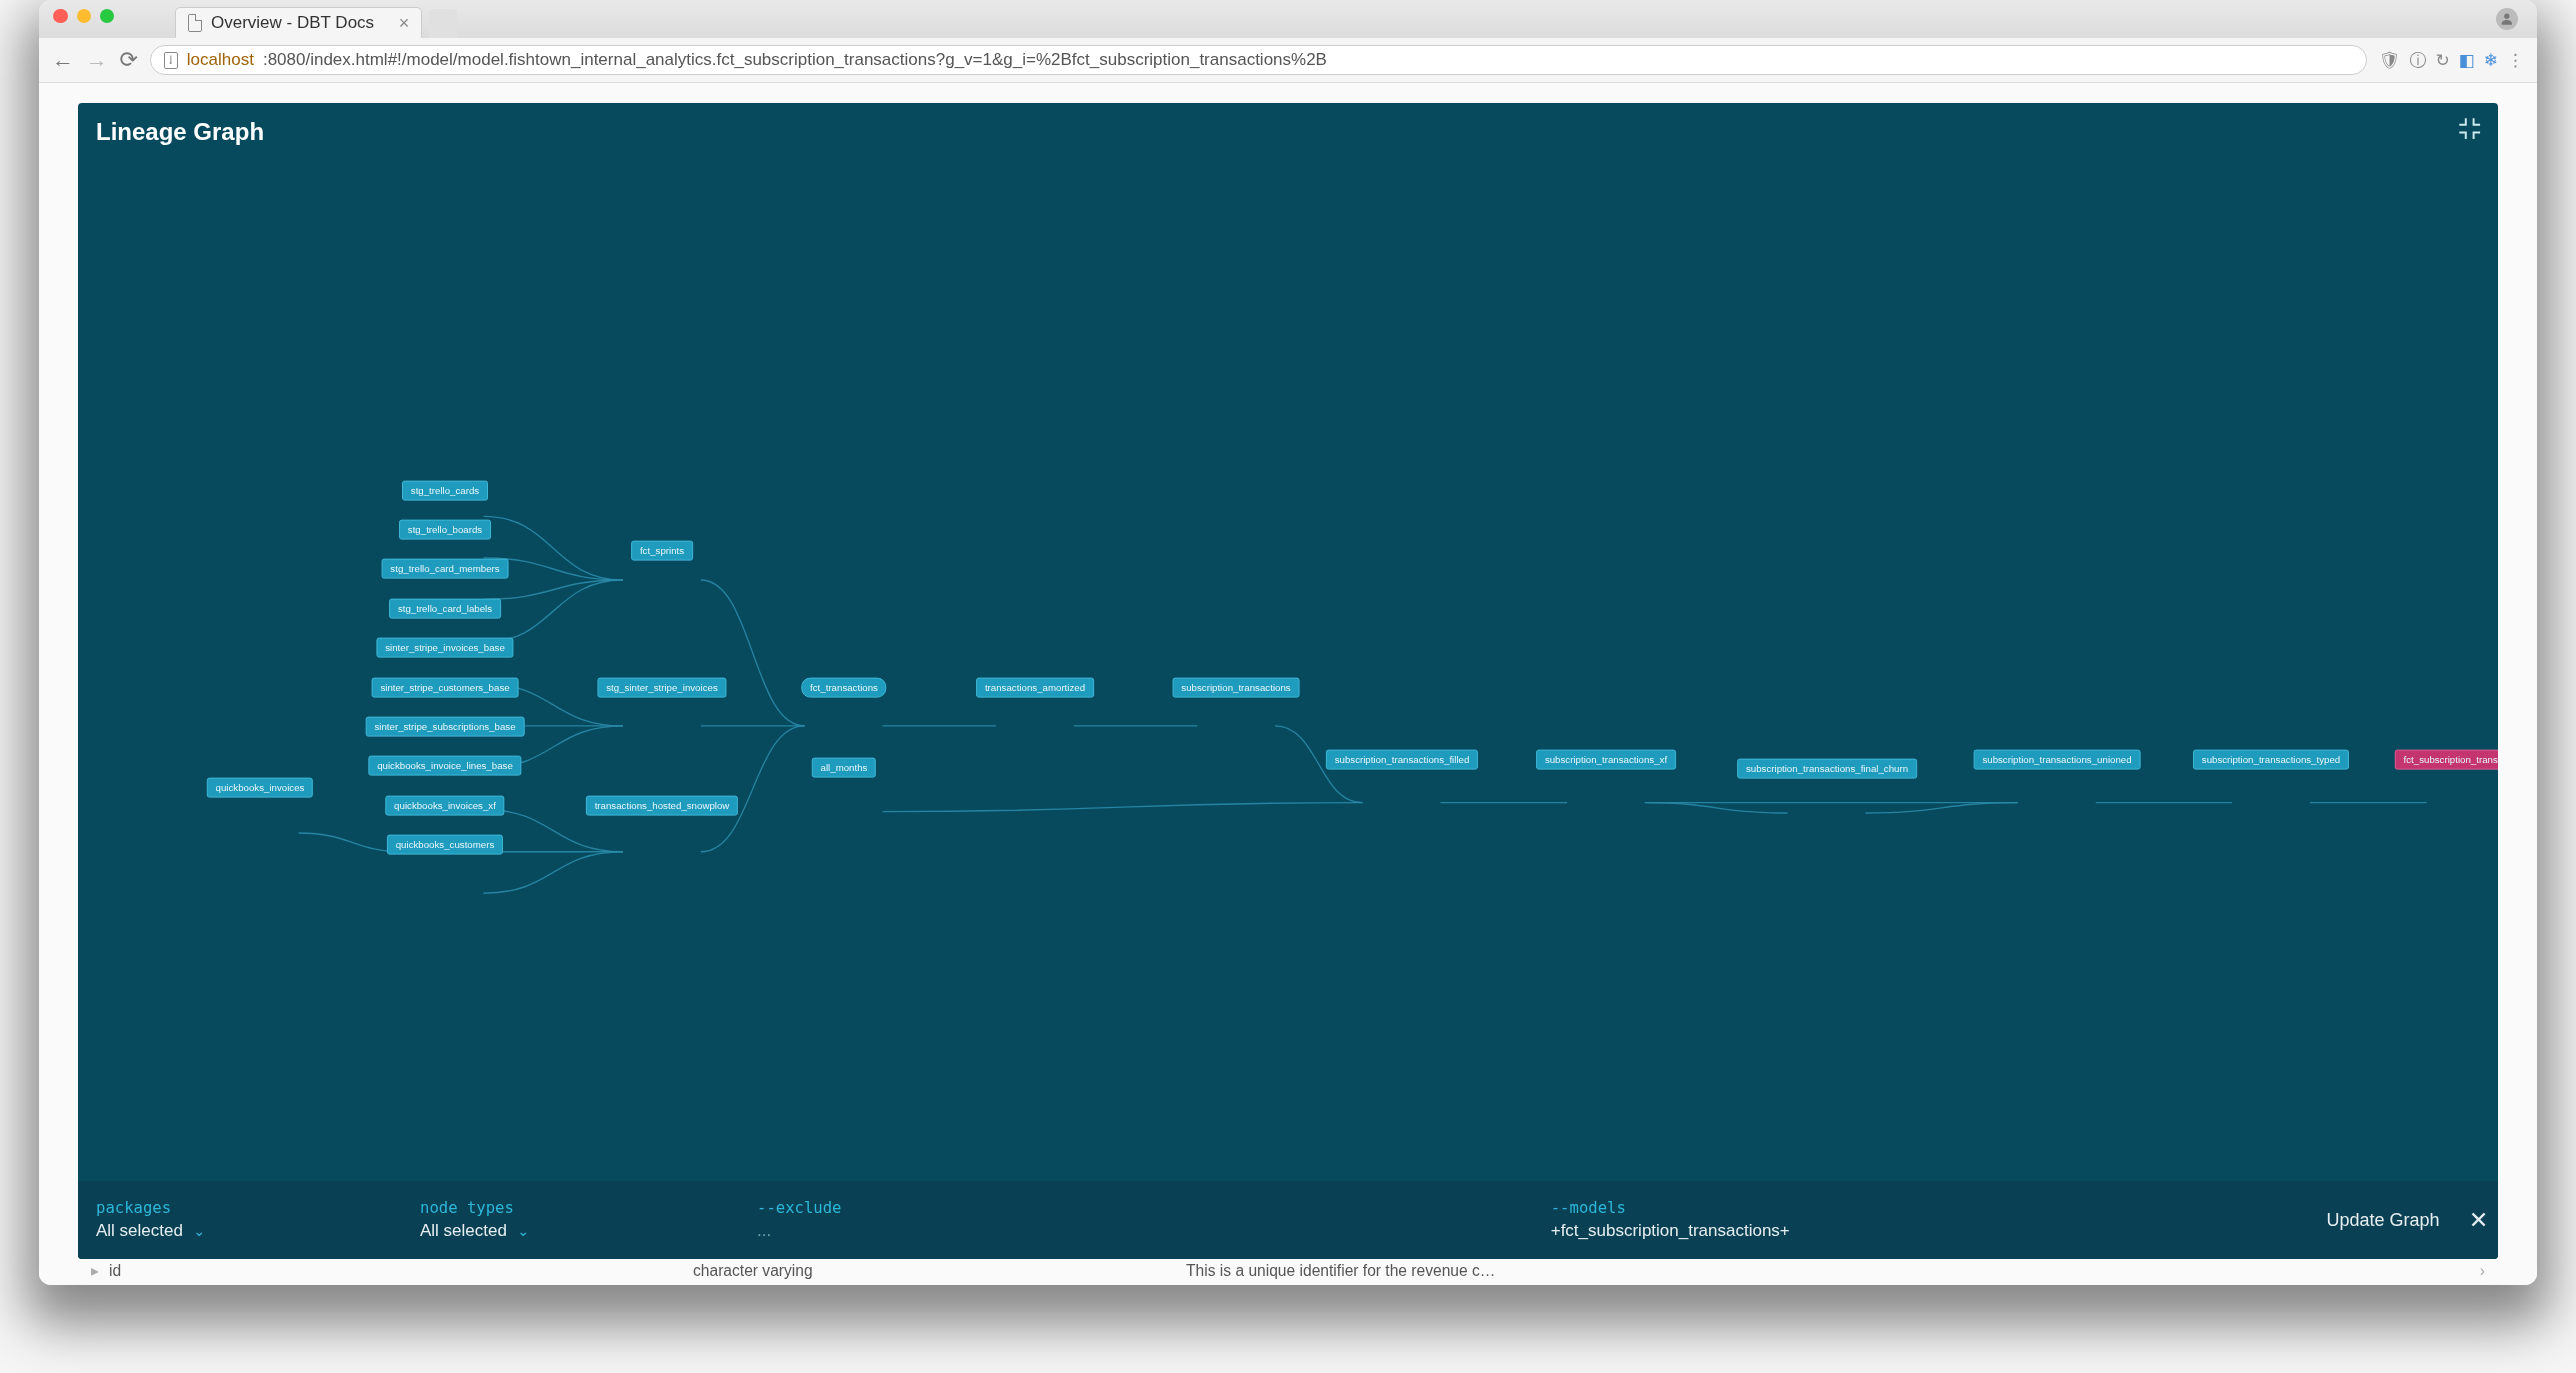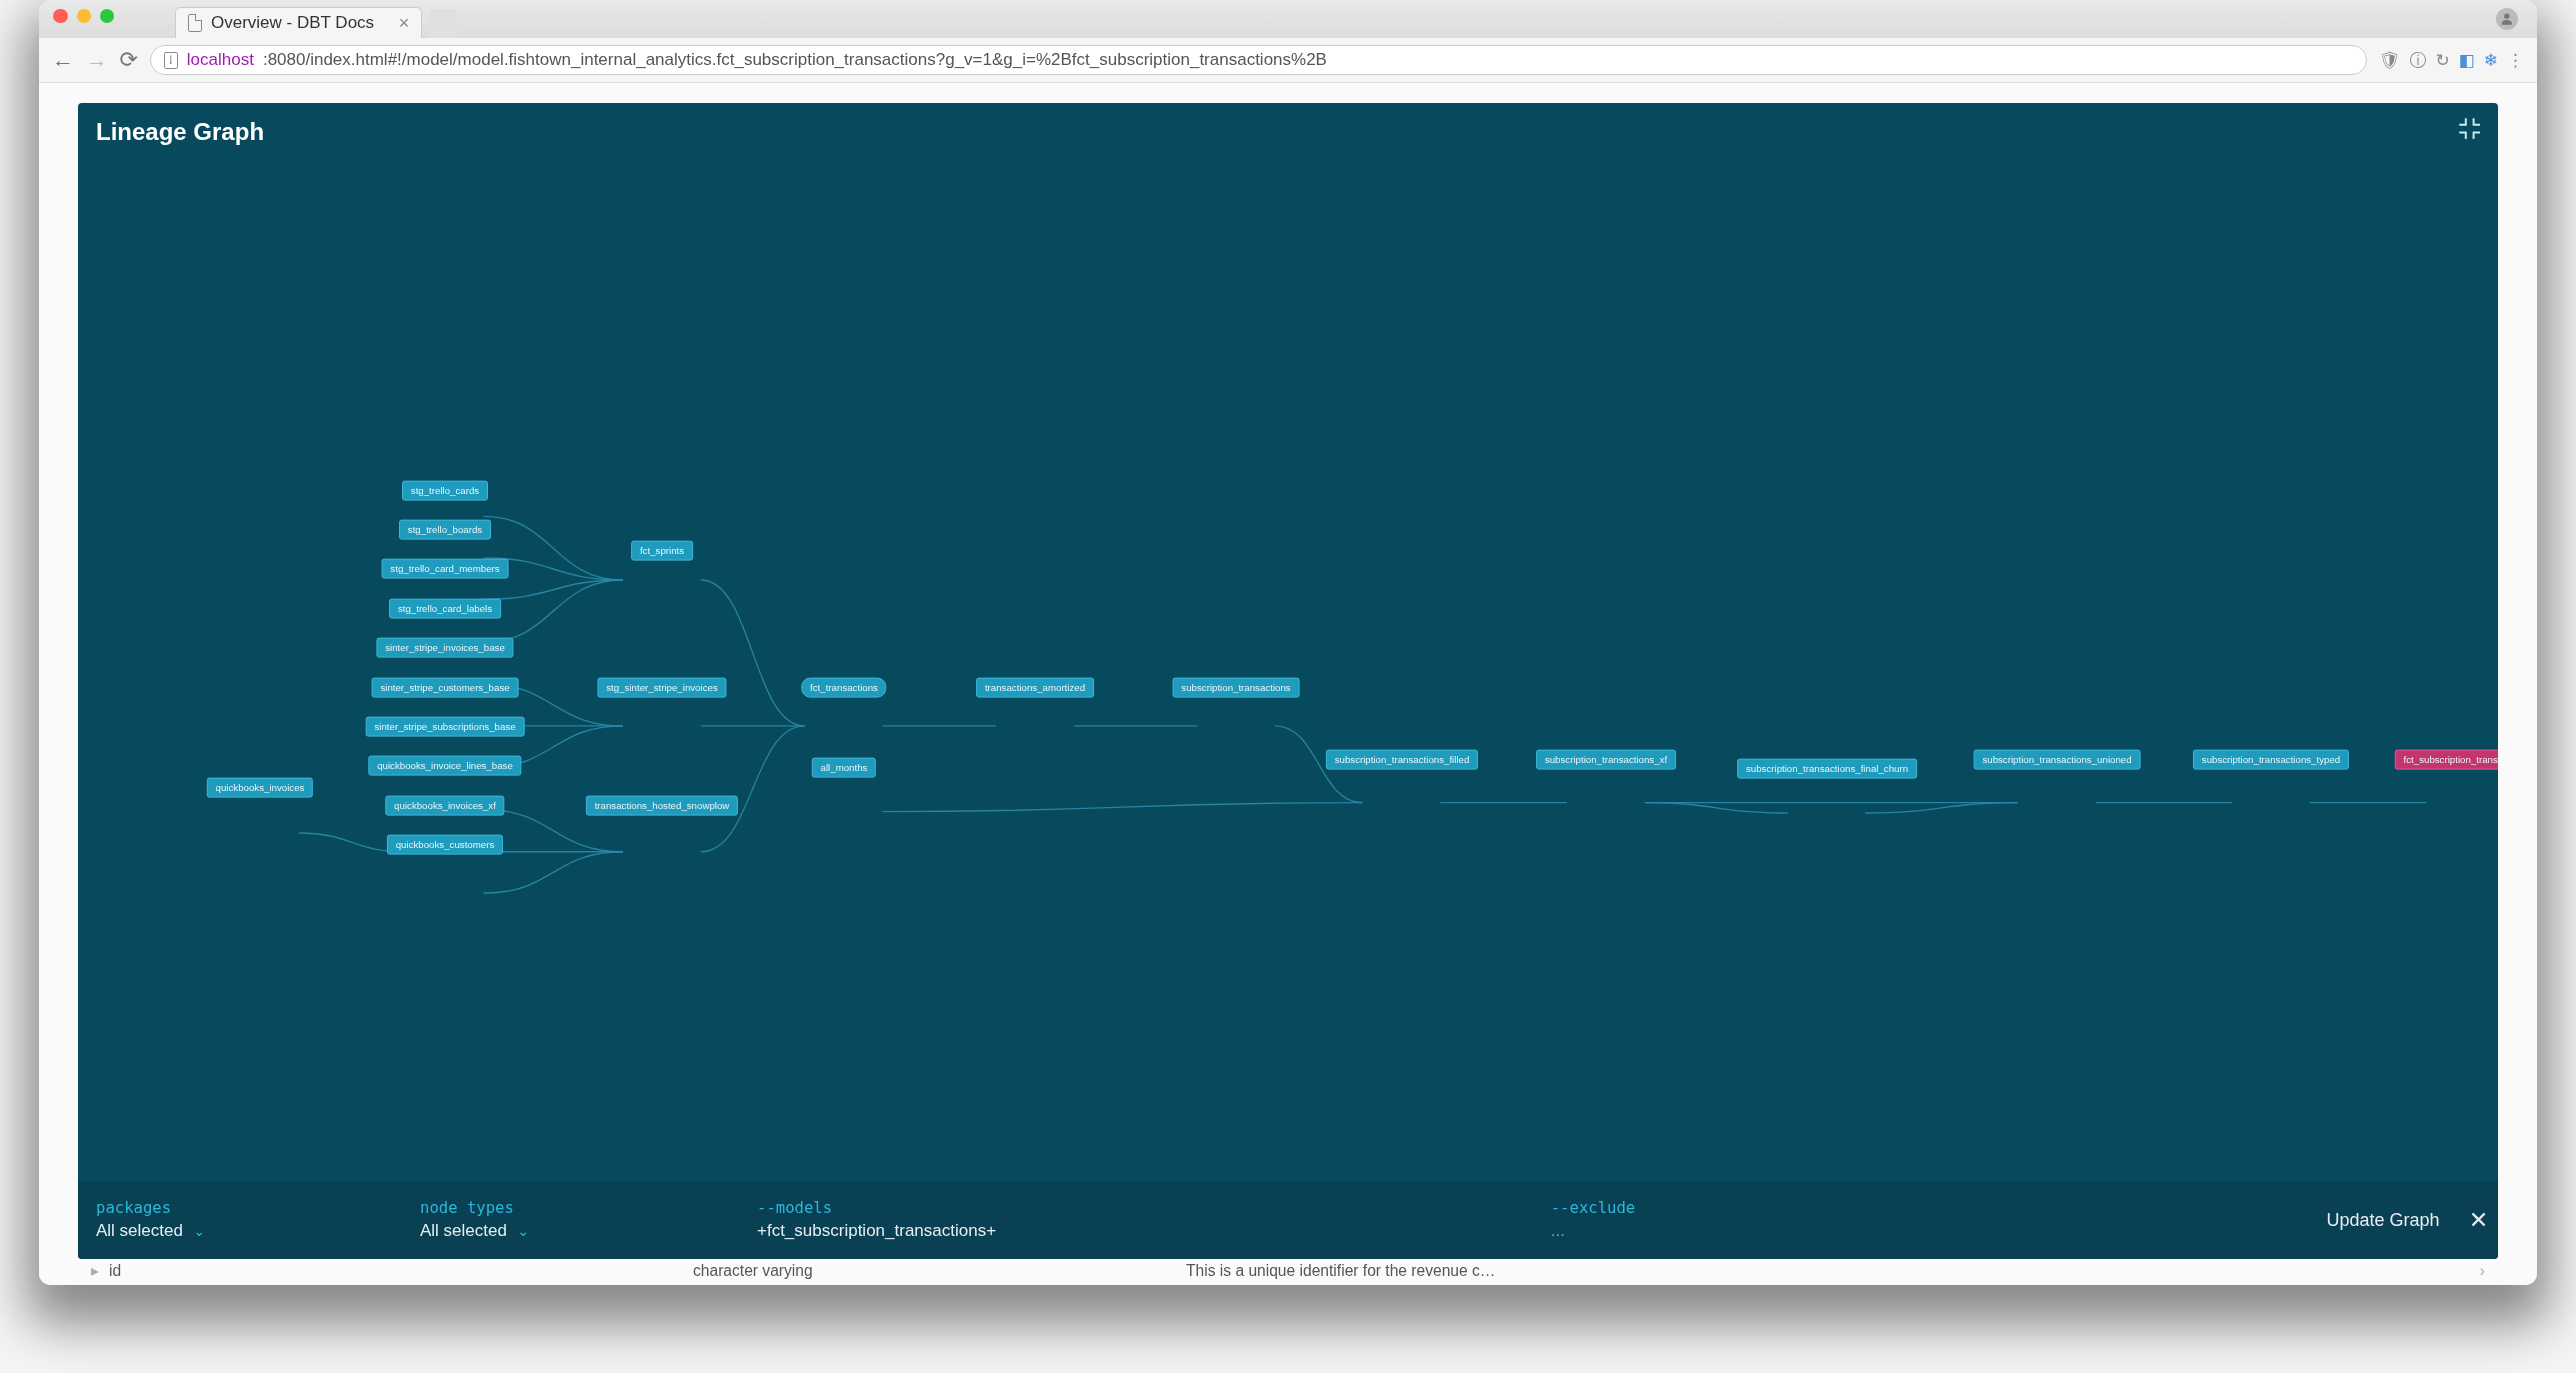--- a/index.html
+++ b/index.html
@@ -18,21 +18,21 @@
   .tab .page-ic::after { content:""; position:absolute; right:-1.3px; top:-1.3px; width:6.5px; height:6.5px; background:#f5f5f5; border-left:1.3px solid #888; border-bottom:1.3px solid #888; }
   .tab .close { color:#888; font-size:18px; margin-left:auto; }
   .newtab { width:28.6px; height:28.6px; background:#e0e0e0; border-radius:3.9px 3.9px 0 0; margin-left:6.5px; align-self:flex-end; }
   .avatar { position:absolute; right:19.5px; top:7.8px; width:22px; height:22px; border-radius:50%; background:#bbb; display:flex; align-items:center; justify-content:center; }
   .avatar svg { width:15.6px; height:15.6px; fill:#777; }
   
   .toolbar { height:45px; background:#f5f5f5; border-bottom:0.6px solid #ddd; display:flex; align-items:center; padding:0 13px; gap:11.7px; }
   .nav-ic { color:#777; font-size:22px; user-select:none; }
   .nav-ic.disabled { color:#bbb; }
   .addr { flex:1; height:30px; background:#fff; border:0.6px solid #ccc; border-radius:25px; display:flex; align-items:center; padding:0 13px; gap:9px; font-size:17px; color:#555; overflow:hidden; white-space:nowrap; }
-  .addr .host { color:#a21caf; font-weight:500; }
+  .addr .host { color:#a16207; font-weight:500; }
   .ext-icons { display:flex; align-items:center; gap:9px; color:#888; font-size:17px; }
   
   .viewport { position:absolute; top:83px; left:0; right:0; bottom:0; background:#fafafa; }
   .bg-row { position:absolute; left:0; right:0; bottom:-1.3px; height:30px; display:flex; align-items:center; font-size:15.6px; color:#555; padding:0 52px; }
   .bg-row span { flex:0 0 auto; }
   
   .lineage { position:absolute; left:39px; right:39px; top:19.5px; bottom:26px; background:#074a5e; border-radius:3.9px; color:#fff; overflow:hidden; }
   .lineage-header { position:absolute; left:18px; top:15.6px; font-size:24px; font-weight:600; }
   .collapse { position:absolute; right:17px; top:14.3px; width:23.4px; height:23.4px; color:#dfe; }
   .collapse svg { width:23.4px; height:23.4px; stroke:#cfeaf0; stroke-width:3; fill:none; }
@@ -185,32 +185,32 @@
                 <span class="chev">⌄</span>
               </div>
           </div>
           <div class="fcol nodetypes">
             <div class="flabel">node types</div>
             <div class="fval">
                 <span>All selected</span>
                 <span class="chev">⌄</span>
               </div>
           </div>
+          <div class="fcol exclude">
+            <div class="flabel">--exclude</div>
+            <div class="fval" style="color:#6aa;">
+                <span>...</span>
+              </div>
+          </div>
           <div class="fcol models">
             <div class="flabel">--models</div>
             <div class="fval">
                 <span>+fct_subscription_transactions+</span>
               </div>
           </div>
-          <div class="fcol exclude">
-            <div class="flabel">--exclude</div>
-            <div class="fval" style="color:#6aa;">
-                <span>...</span>
-              </div>
-          </div>
           <div class="update">Update Graph</div>
           <div class="closef">✕</div>
         </div>
       </div>
     </div>
 
   </div>
 </div>
 
 

